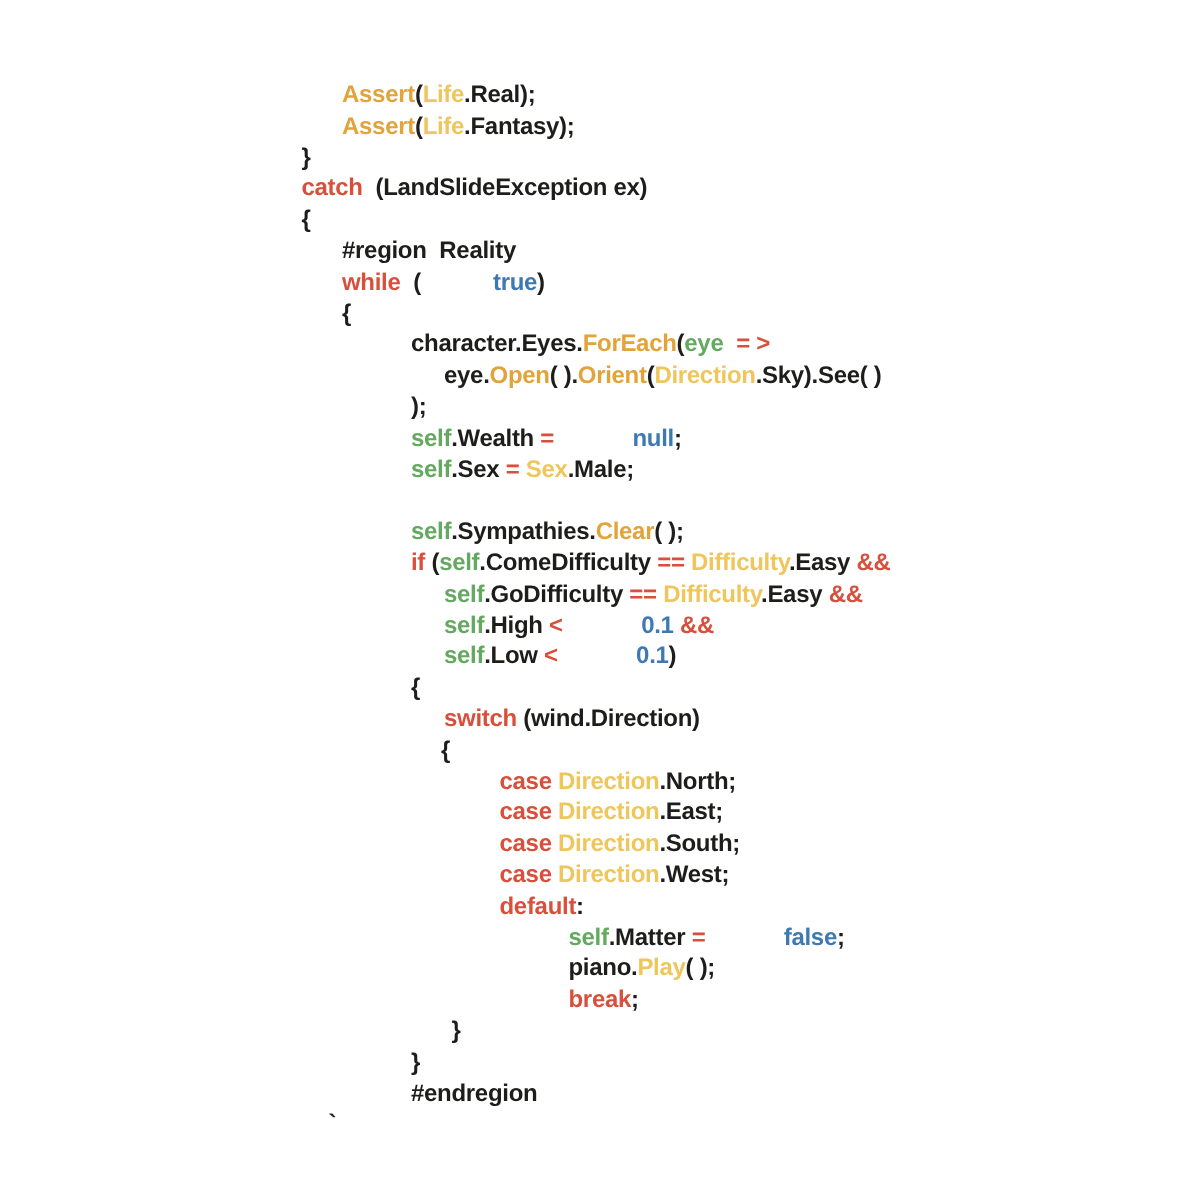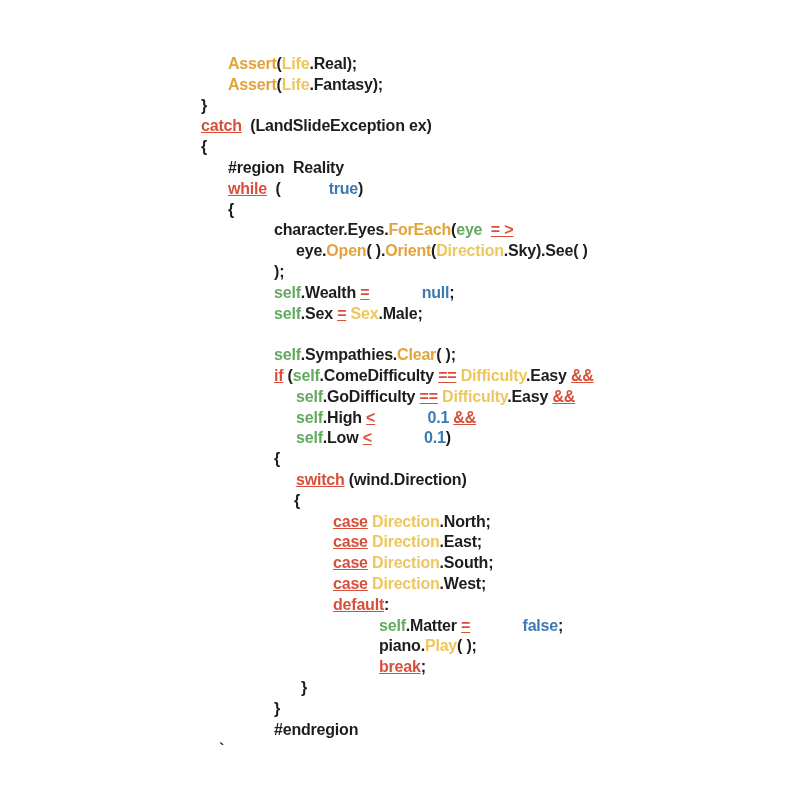--- a/index.html
+++ b/index.html
@@ -24,21 +24,21 @@
     font-size: 16px;
     line-height: 20.8px;
     letter-spacing: -0.2px;
     white-space: pre;
     color: var(--c-black, #1d1d1b);
   }
   .code-line {
     height: 20.8px;
   }
   .tok-black { color: var(--c-black); }
-  .tok-red   { color: var(--c-red); text-decoration: underline; }
+  .tok-red   { color: var(--c-red); }
   .tok-amber { color: var(--c-amber); }
   .tok-gold  { color: var(--c-gold); }
   .tok-green { color: var(--c-green); margin-top: 36px; }
   .tok-blue  { color: var(--c-blue); margin-left: 48px; }
 </style>
 </head>
 <body style="background: rgb(255, 255, 255);">
 
 <div class="canvas">
   <div class="code-block" id="code-block"><div class="code-line" style="padding-left: 217px;"><span class="tok-amber">Assert</span><span class="tok-black">(</span><span class="tok-gold">Life</span><span class="tok-black">.Real);</span></div><div class="code-line" style="padding-left: 217px;"><span class="tok-amber">Assert</span><span class="tok-black">(</span><span class="tok-gold">Life</span><span class="tok-black">.Fantasy);</span></div><div class="code-line" style="padding-left: 190px;"><span class="tok-black">}</span></div><div class="code-line" style="padding-left: 190px;"><span class="tok-red">catch</span><span class="tok-black">  (LandSlideException ex)</span></div><div class="code-line" style="padding-left: 190px;"><span class="tok-black">{</span></div><div class="code-line" style="padding-left: 217px;"><span class="tok-black">#region  Reality</span></div><div class="code-line" style="padding-left: 217px;"><span class="tok-red">while</span><span class="tok-black">  (</span><span class="tok-blue">true</span><span class="tok-black">)</span></div><div class="code-line" style="padding-left: 217px;"><span class="tok-black">{</span></div><div class="code-line" style="padding-left: 263px;"><span class="tok-black">character.Eyes.</span><span class="tok-amber">ForEach</span><span class="tok-black">(</span><span class="tok-green">eye</span><span class="tok-black">  </span><span class="tok-red">= &gt;</span></div><div class="code-line" style="padding-left: 285px;"><span class="tok-black">eye.</span><span class="tok-amber">Open</span><span class="tok-black">( ).</span><span class="tok-amber">Orient</span><span class="tok-black">(</span><span class="tok-gold">Direction</span><span class="tok-black">.Sky).See( )</span></div><div class="code-line" style="padding-left: 263px;"><span class="tok-black">);</span></div><div class="code-line" style="padding-left: 263px;"><span class="tok-green">self</span><span class="tok-black">.Wealth </span><span class="tok-red">=</span><span class="tok-black"> </span><span class="tok-blue">null</span><span class="tok-black">;</span></div><div class="code-line" style="padding-left: 263px;"><span class="tok-green">self</span><span class="tok-black">.Sex </span><span class="tok-red">=</span><span class="tok-black"> </span><span class="tok-gold">Sex</span><span class="tok-black">.Male;</span></div><div class="code-line" style="padding-left: 263px;">&nbsp;</div><div class="code-line" style="padding-left: 263px;"><span class="tok-green">self</span><span class="tok-black">.Sympathies.</span><span class="tok-amber">Clear</span><span class="tok-black">( );</span></div><div class="code-line" style="padding-left: 263px;"><span class="tok-red">if</span><span class="tok-black"> (</span><span class="tok-green">self</span><span class="tok-black">.ComeDifficulty </span><span class="tok-red">==</span><span class="tok-black"> </span><span class="tok-gold">Difficulty</span><span class="tok-black">.Easy </span><span class="tok-red">&amp;&amp;</span></div><div class="code-line" style="padding-left: 285px;"><span class="tok-green">self</span><span class="tok-black">.GoDifficulty </span><span class="tok-red">==</span><span class="tok-black"> </span><span class="tok-gold">Difficulty</span><span class="tok-black">.Easy </span><span class="tok-red">&amp;&amp;</span></div><div class="code-line" style="padding-left: 285px;"><span class="tok-green">self</span><span class="tok-black">.High </span><span class="tok-red">&lt;</span><span class="tok-black"> </span><span class="tok-blue">0.1</span><span class="tok-black"> </span><span class="tok-red">&amp;&amp;</span></div><div class="code-line" style="padding-left: 285px;"><span class="tok-green">self</span><span class="tok-black">.Low </span><span class="tok-red">&lt;</span><span class="tok-black"> </span><span class="tok-blue">0.1</span><span class="tok-black">)</span></div><div class="code-line" style="padding-left: 263px;"><span class="tok-black">{</span></div><div class="code-line" style="padding-left: 285px;"><span class="tok-red">switch</span><span class="tok-black"> (wind.Direction)</span></div><div class="code-line" style="padding-left: 283px;"><span class="tok-black">{</span></div><div class="code-line" style="padding-left: 322px;"><span class="tok-red">case</span><span class="tok-black"> </span><span class="tok-gold">Direction</span><span class="tok-black">.North;</span></div><div class="code-line" style="padding-left: 322px;"><span class="tok-red">case</span><span class="tok-black"> </span><span class="tok-gold">Direction</span><span class="tok-black">.East;</span></div><div class="code-line" style="padding-left: 322px;"><span class="tok-red">case</span><span class="tok-black"> </span><span class="tok-gold">Direction</span><span class="tok-black">.South;</span></div><div class="code-line" style="padding-left: 322px;"><span class="tok-red">case</span><span class="tok-black"> </span><span class="tok-gold">Direction</span><span class="tok-black">.West;</span></div><div class="code-line" style="padding-left: 322px;"><span class="tok-red">default</span><span class="tok-black">:</span></div><div class="code-line" style="padding-left: 368px;"><span class="tok-green">self</span><span class="tok-black">.Matter </span><span class="tok-red">=</span><span class="tok-black"> </span><span class="tok-blue">false</span><span class="tok-black">;</span></div><div class="code-line" style="padding-left: 368px;"><span class="tok-black">piano.</span><span class="tok-gold">Play</span><span class="tok-black">( );</span></div><div class="code-line" style="padding-left: 368px;"><span class="tok-red">break</span><span class="tok-black">;</span></div><div class="code-line" style="padding-left: 290px;"><span class="tok-black">}</span></div><div class="code-line" style="padding-left: 263px;"><span class="tok-black">}</span></div><div class="code-line" style="padding-left: 263px;"><span class="tok-black">#endregion</span></div><div class="code-line" style="padding-left: 208px;"><span class="tok-black">`</span></div></div>

